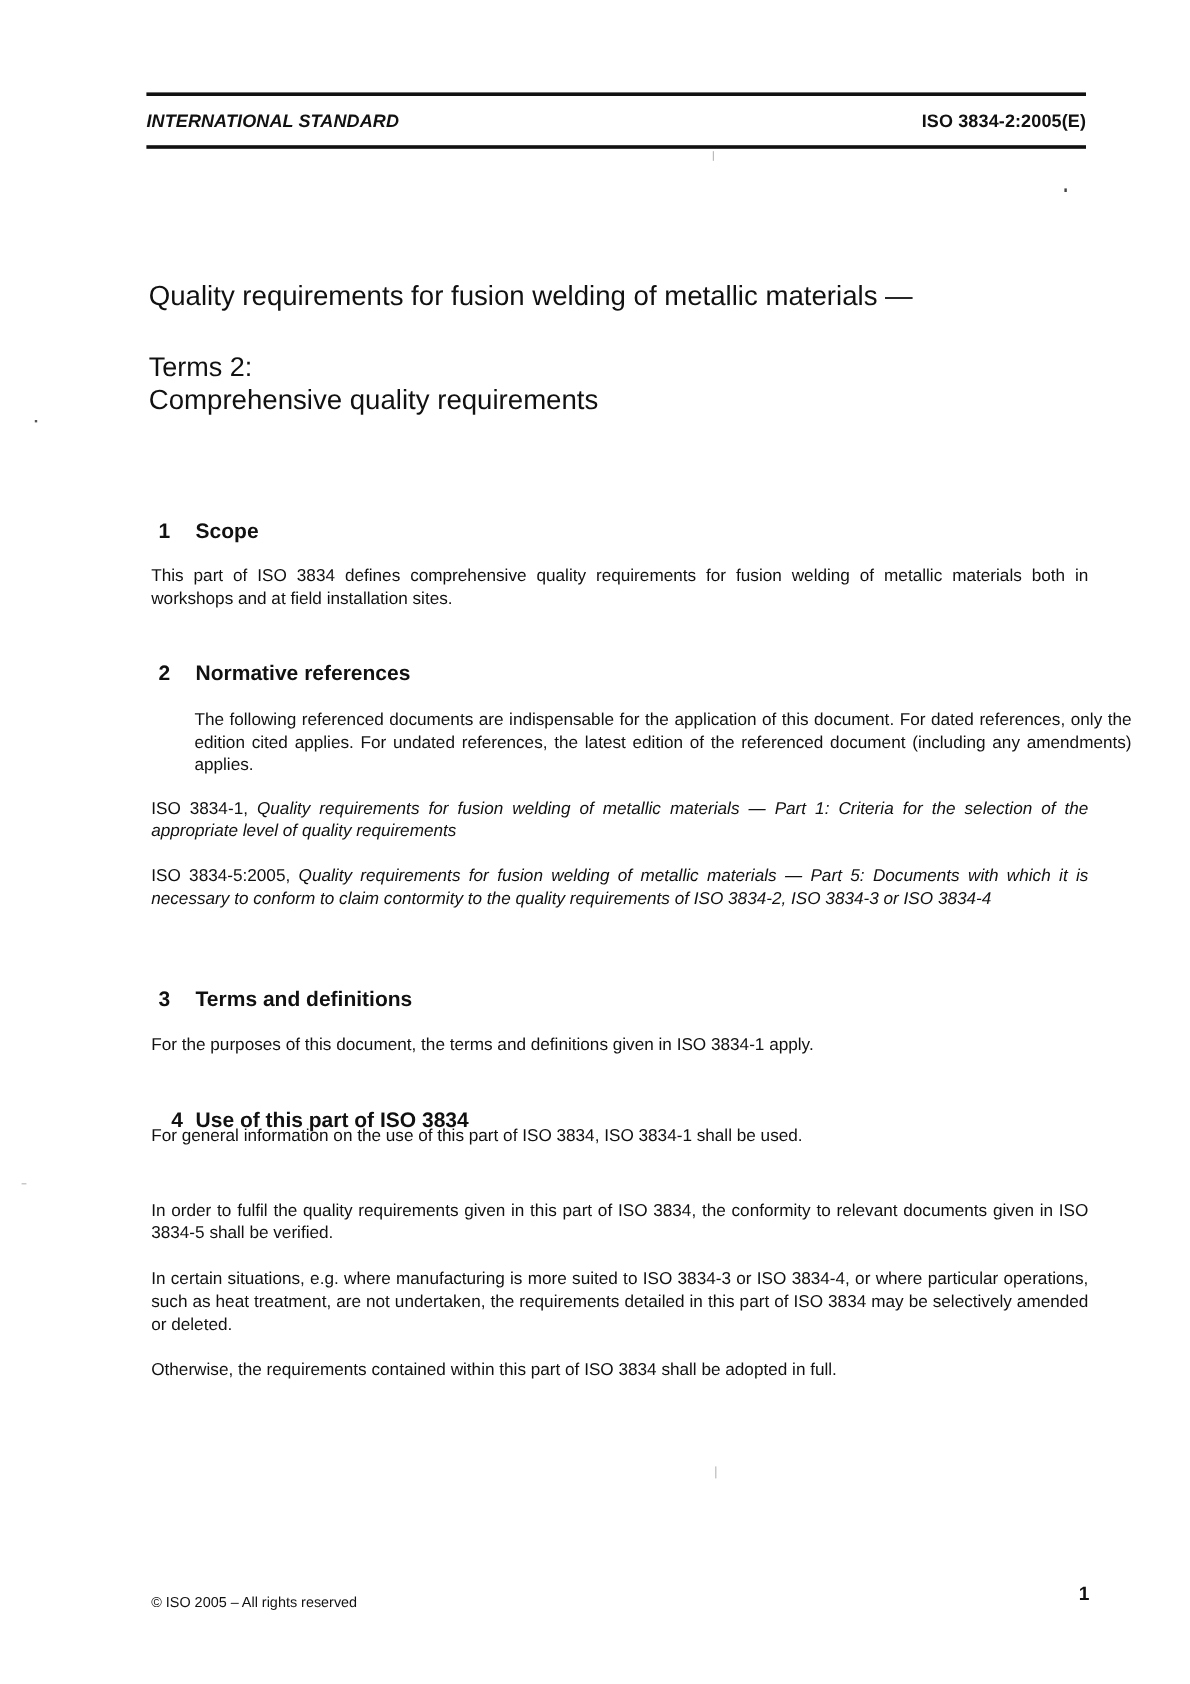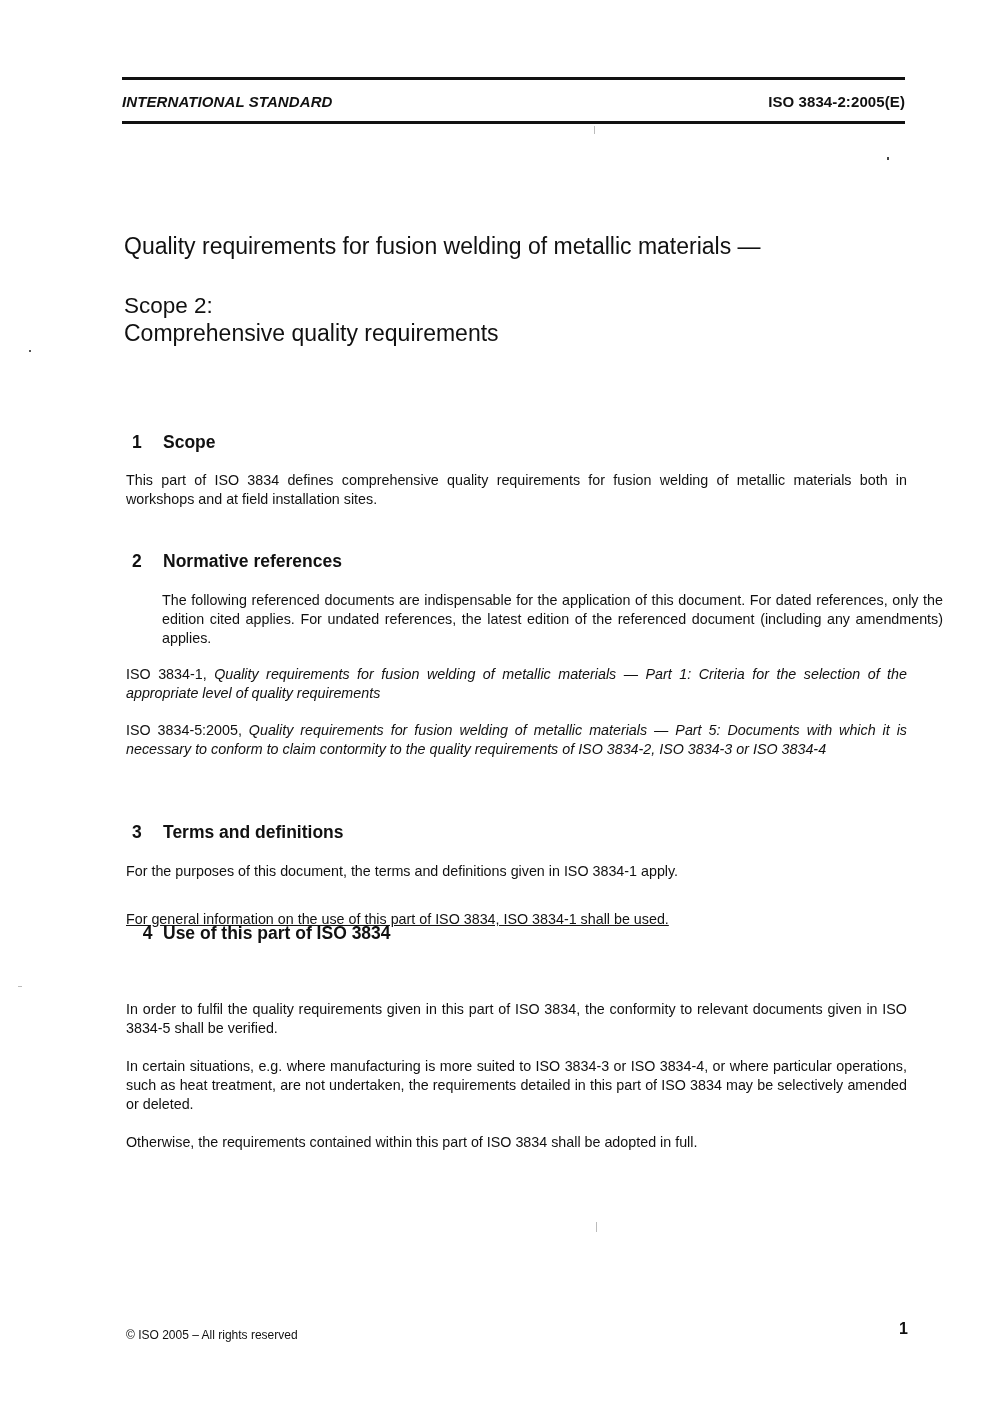--- a/index.html
+++ b/index.html
@@ -20,21 +20,21 @@
 </style>
 </head>
 <body>
 
 <div class="rule" style="top:77px;height:3px;"></div>
 <div class="hdr" style="left:122px;font-style:italic;">INTERNATIONAL STANDARD</div>
 <div class="hdr" style="right:87px;text-align:center;">ISO 3834-2:2005(E)</div>
 <div class="rule" style="top:121px;height:3px;"></div>
 
 <div class="title" style="top:233px;">Quality requirements for fusion welding of metallic materials —</div>
-<div class="part" style="top:293px;">Scope 2:</div>
+<div class="part" style="top:293px;">Terms 2:</div>
 <div class="title" style="top:320px;">Comprehensive quality requirements</div>
 
 <div class="h1" style="top:432px;">
   <span class="num">1</span><span>Scope</span>
 </div>
 <div class="p" style="top:471px;">This part of ISO 3834 defines comprehensive quality requirements for fusion welding of metallic materials both in workshops and at field installation sites.</div>
 
 <div class="h1" style="top:551px;">
   <span class="num">2</span><span>Normative references</span>
 </div>
@@ -49,21 +49,21 @@
 </div>
 
 <div class="h1" style="top:822px;">
   <span class="num">3</span><span>Terms and definitions</span>
 </div>
 <div class="p" style="top:862px;">For the purposes of this document, the terms and definitions given in ISO 3834-1 apply.</div>
 
 <div class="h1" style="top:923px;text-align:center;">
   <span class="num">4</span><span>Use of this part of ISO 3834</span>
 </div>
-<div class="p" style="top:910px;text-decoration:underline;">For general information on the use of this part of ISO 3834, ISO 3834-1 shall be used.</div>
+<div class="p" style="top:938px;">For general information on the use of this part of ISO 3834, ISO 3834-1 shall be used.</div>
 <div class="p" style="top:1000px;">In order to fulfil the quality requirements given in this part of ISO 3834, the conformity to relevant documents given in ISO 3834-5 shall be verified.</div>
 <div class="p" style="top:1057px;">In certain situations, e.g. where manufacturing is more suited to ISO 3834-3 or ISO 3834-4, or where particular operations, such as heat treatment, are not undertaken, the requirements detailed in this part of ISO 3834 may be selectively amended or deleted.</div>
 <div class="p" style="top:1133px;">Otherwise, the requirements contained within this part of ISO 3834 shall be adopted in full.</div>
 
 <div class="footer">© ISO 2005 – All rights reserved</div>
 <div class="pageno">1</div>
 
 <div class="speck" style="left:887px;top:157px;width:2px;height:3px;background:#444;"></div>
 <div class="speck" style="left:29px;top:350px;width:2px;height:2px;background:#555;"></div>
 <div class="speck" style="left:594px;top:126px;width:1px;height:8px;"></div>

